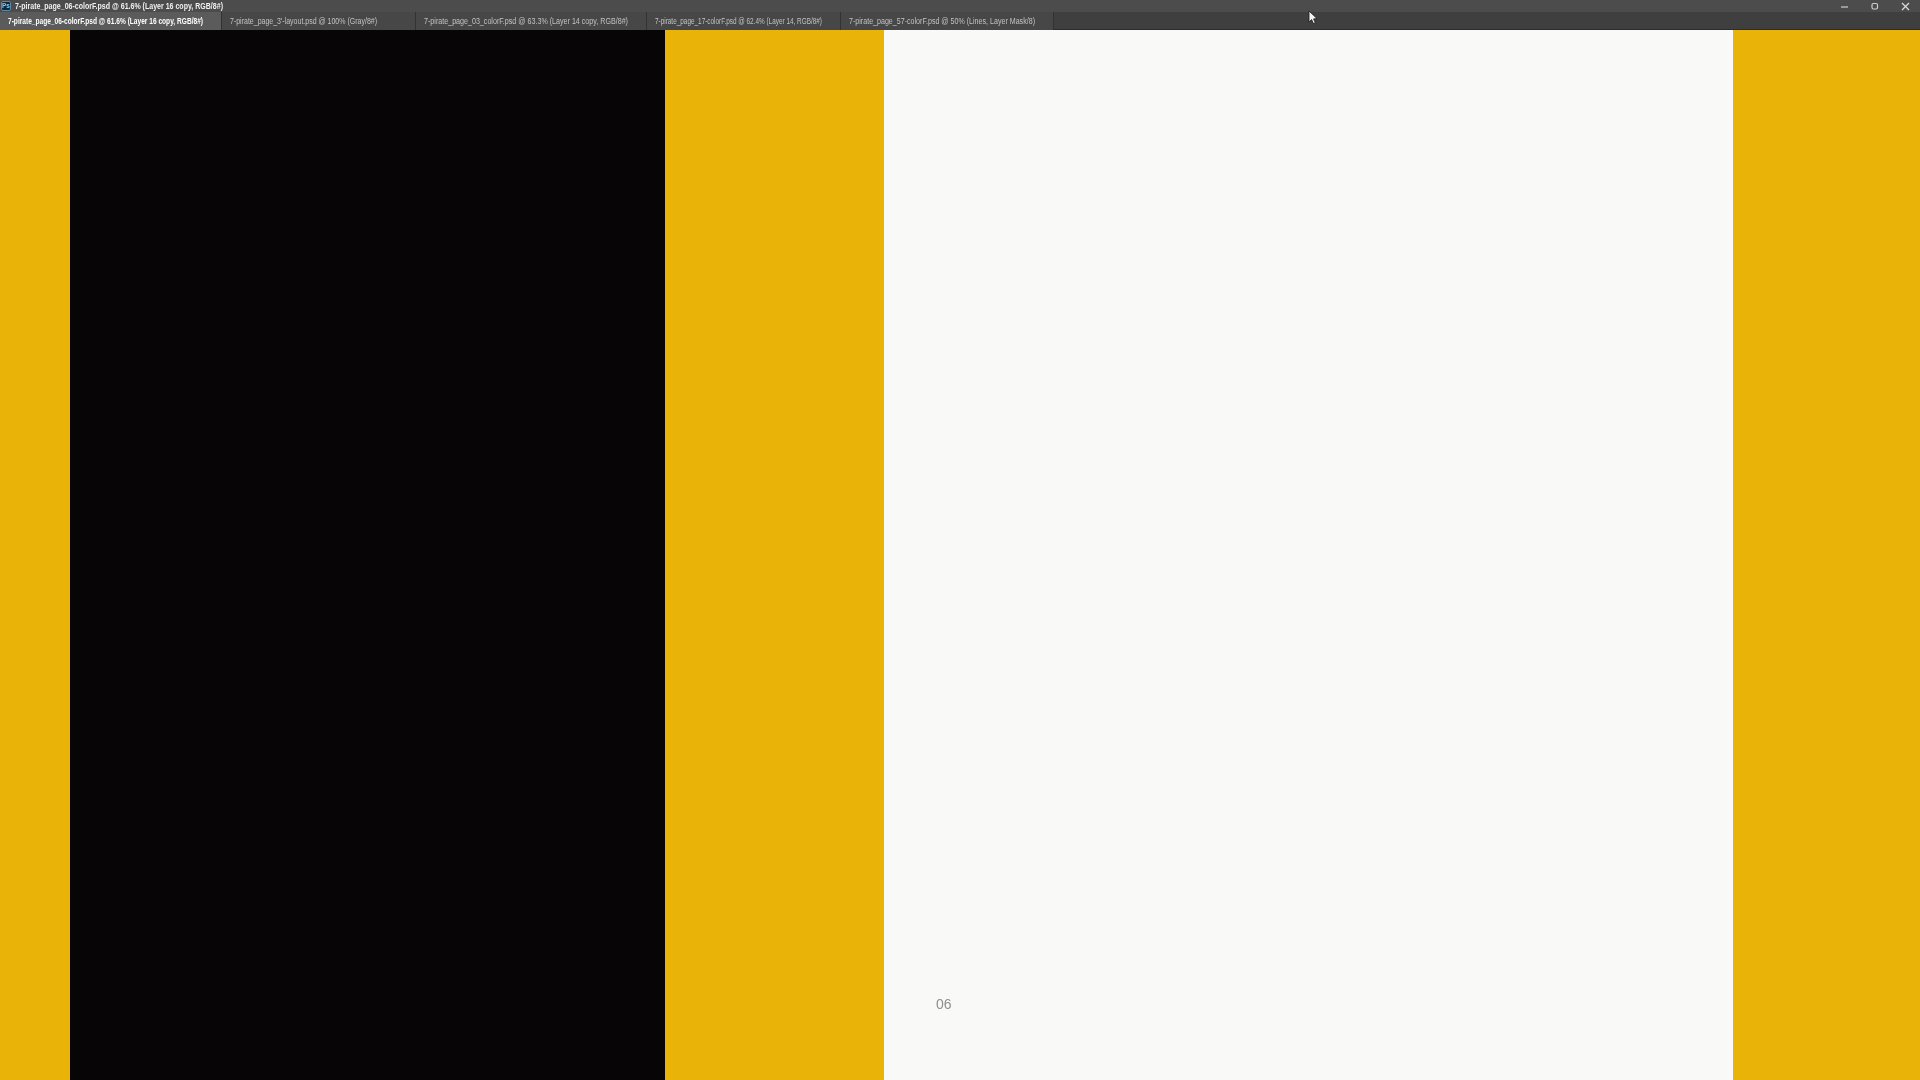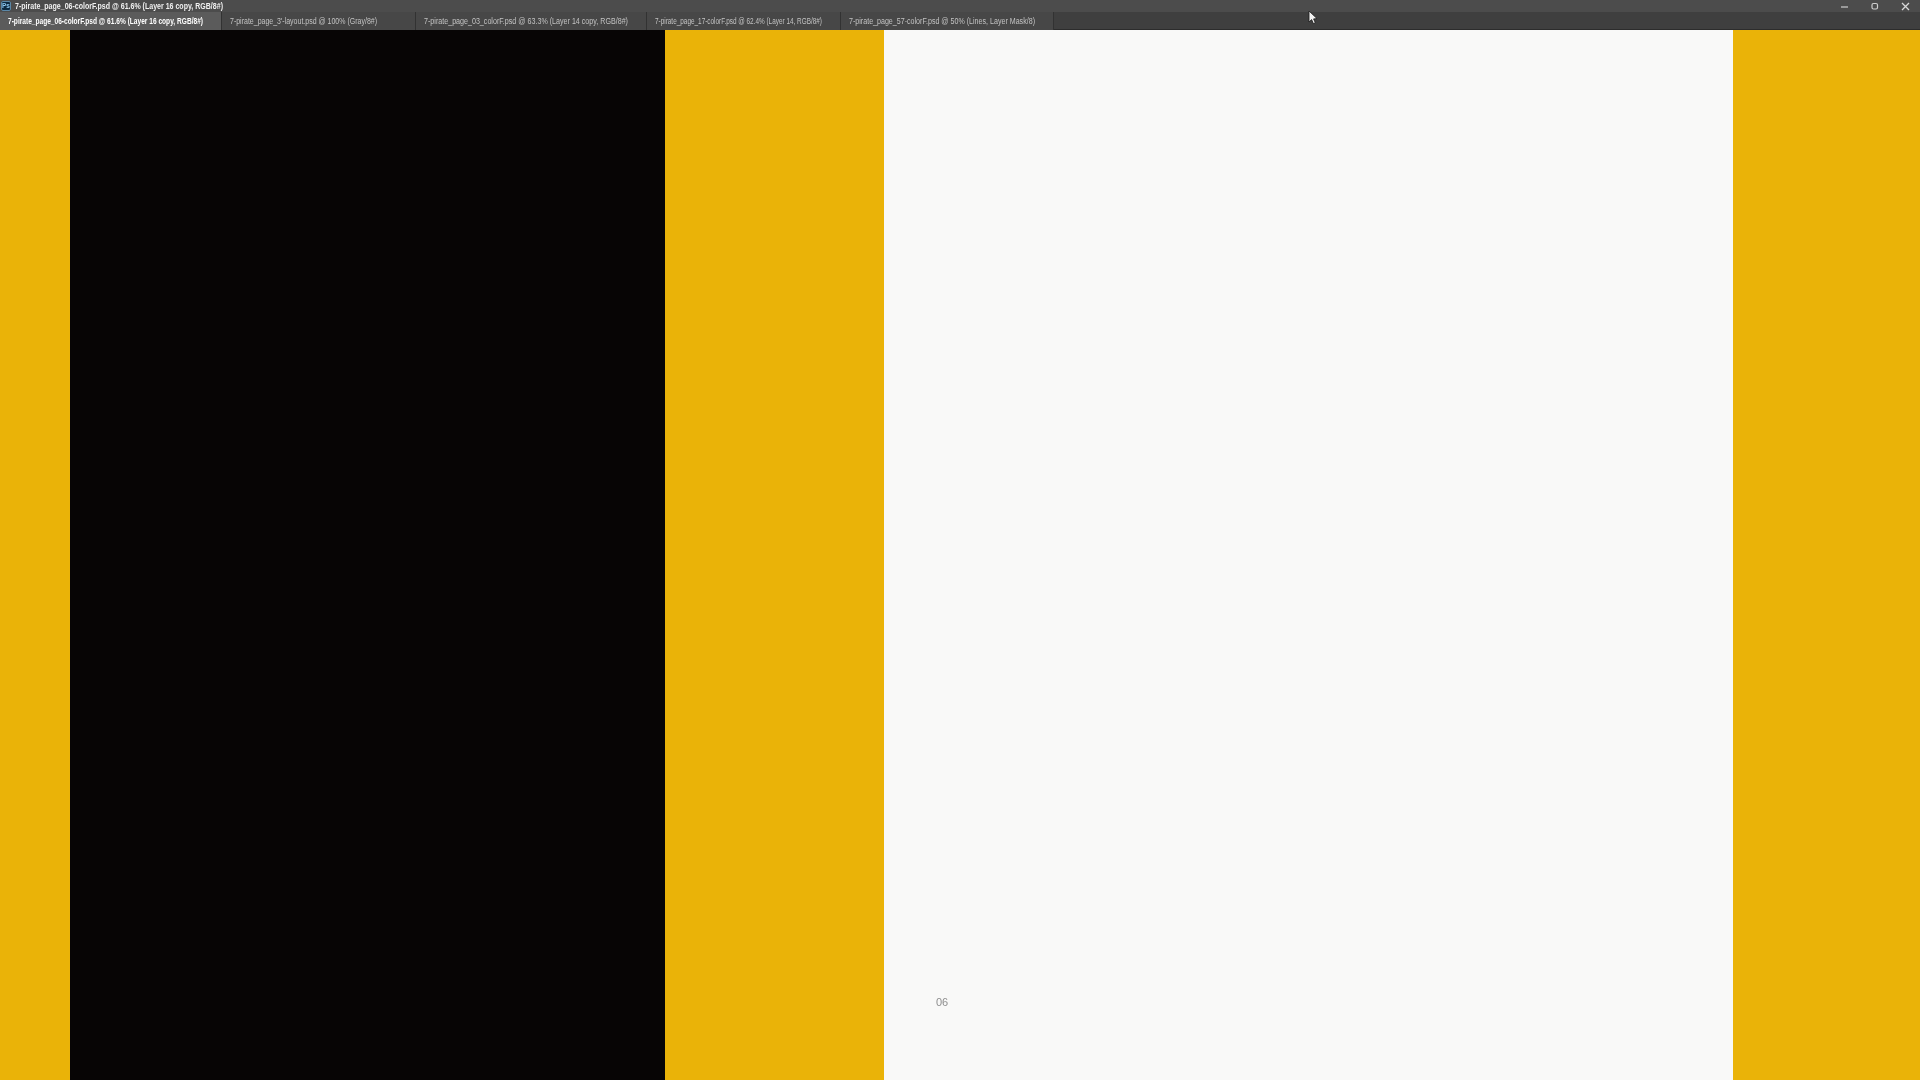--- a/index.html
+++ b/index.html
@@ -19,21 +19,21 @@
   #tabbar{position:absolute;left:0;top:12px;width:1920px;height:18px;background:#3f3f3f;
           display:flex;border-bottom:1px solid #2c2c2c;box-sizing:border-box;}
   .tab{height:18px;display:flex;align-items:center;box-sizing:border-box;
        padding:0 6px 0 8px;background:#474747;border-right:1px solid #323232;overflow:hidden;}
   .tab .lbl{color:#c3c3c3;font-size:8.5px;white-space:nowrap;transform-origin:0 50%;display:inline-block;}
   .tab.active{background:#5b5b5b;}
   .tab.active .lbl{color:#ffffff;font-weight:bold;}
   
   #video{position:absolute;left:70px;top:30px;width:595px;height:1050px;background:#070505;}
   #page{position:absolute;left:884px;top:30px;width:849px;height:1050px;background:#f9f9f8;}
-  #page-num{position:absolute;left:52px;top:966px;color:#8e8e8e;font-size:11px;}
+  #page-num{position:absolute;left:52px;top:966px;color:#8e8e8e;font-size:14px;}
   #cursor{position:absolute;left:1308px;top:11px;width:12px;height:16px;}
 </style>
 </head>
 <body>
 
 <div id="stage">
 
   <div id="titlebar">
     <div id="app-icon">Ps</div>
     <span id="title-text" style="transform: scaleX(0.781312);">7-pirate_page_06-colorF.psd @ 61.6% (Layer 16 copy, RGB/8#)</span>

